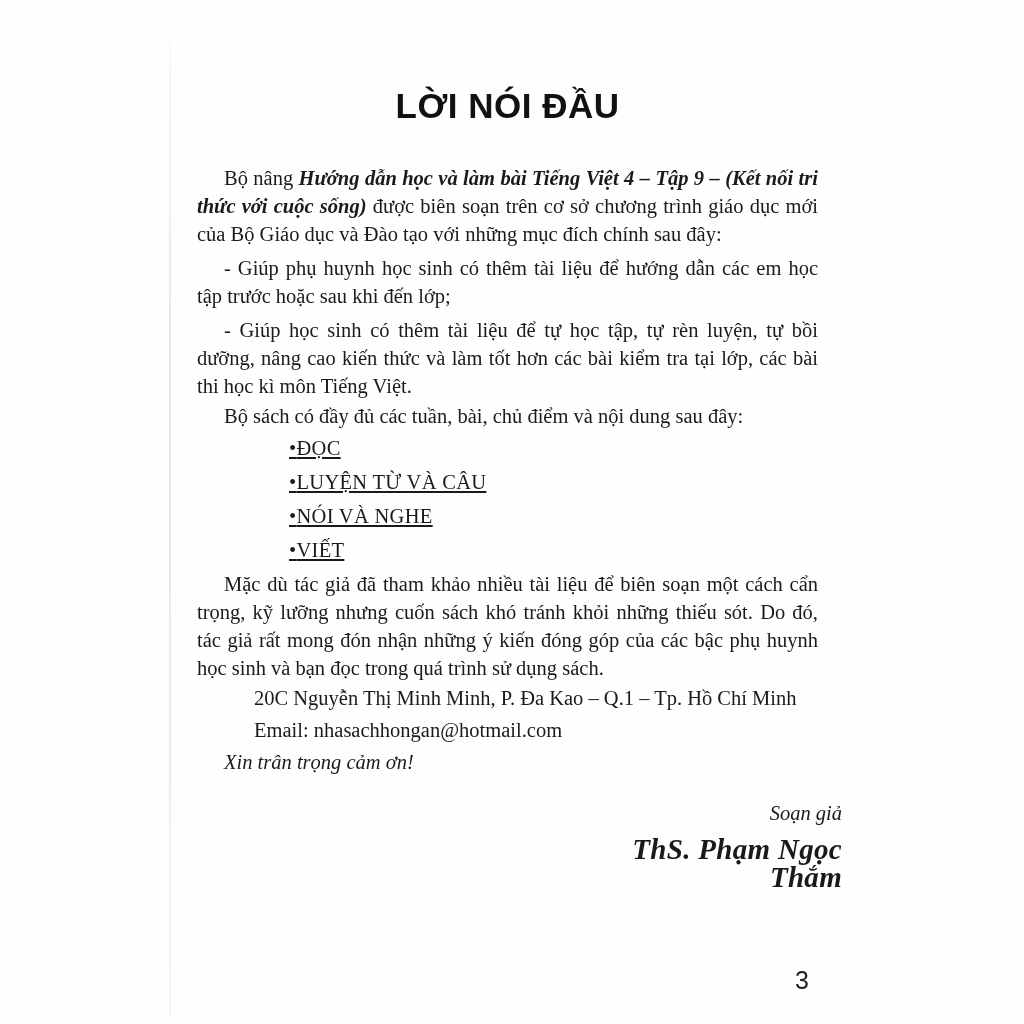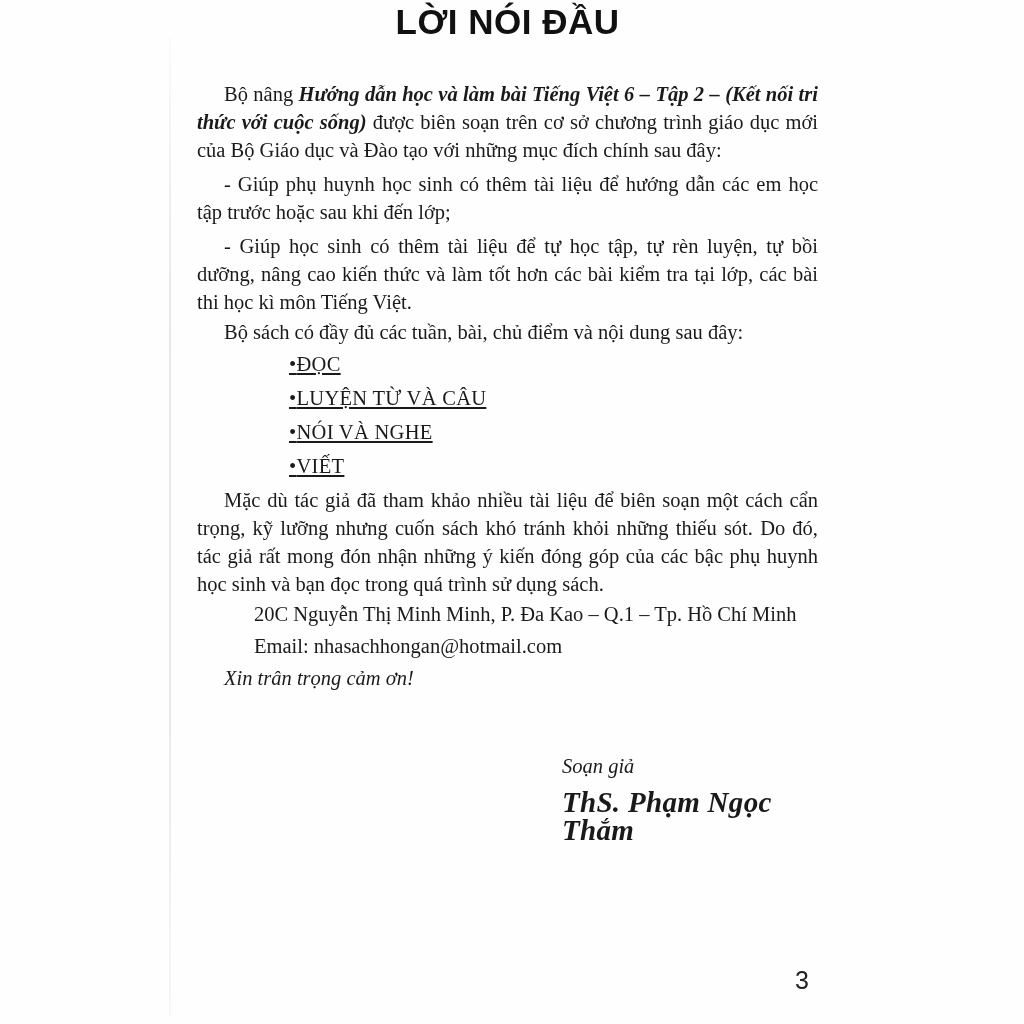--- a/index.html
+++ b/index.html
@@ -18,20 +18,21 @@
     top: 38px;
     width: 2px;
     height: 978px;
     background: linear-gradient(to bottom, rgba(0,0,0,0.02), rgba(0,0,0,0.09) 30%, rgba(0,0,0,0.08) 70%, rgba(0,0,0,0.03));
   }
   .content {
     position: absolute;
     left: 197px;
     top: 0;
     width: 621px;
+    padding-top: 84px;
   }
   .title {
     font-family: "Liberation Sans", "DejaVu Sans", sans-serif;
     font-weight: bold;
     font-size: 35px;
     line-height: 44px;
     text-align: center;
     letter-spacing: 0.5px;
     color: #111111;
     margin: 0 0 36px 0;
@@ -61,24 +62,24 @@
     margin-bottom: 6px;
     letter-spacing: 0.3px;
     text-decoration: underline;
   }
   .bullets li::before { content: "\2022 "; }
   .addr {
     margin-left: 57px;
     text-align: left;
   }
   .signature {
-    margin-top: 60px;
+    margin-top: 23px;
     margin-left: 365px;
     width: 280px;
-    text-align: left;
+    text-align: right;
   }
   .sig-role {
     font-style: italic;
     font-size: 20.5px;
     line-height: 28px;
     margin-bottom: 8px;
   }
   .sig-author {
     font-weight: bold;
     font-size: 29px;
@@ -97,21 +98,21 @@
 </style>
 </head>
 <body>
 
 <div class="page">
   <div class="page-edge"></div>
 
   <div class="content">
     <h1 class="title">LỜI NÓI ĐẦU</h1>
 
-    <p class="para indent"><span>Bộ nâng </span><span class="book-title">Hướng dẫn học và làm bài Tiếng Việt 6 – Tập 2 – (Kết nối tri thức với cuộc sống)</span><span> được biên soạn trên cơ sở chương trình giáo dục mới của Bộ Giáo dục và Đào tạo với những mục đích chính sau đây:</span></p>
+    <p class="para indent"><span>Bộ nâng </span><span class="book-title">Hướng dẫn học và làm bài Tiếng Việt 4 – Tập 9 – (Kết nối tri thức với cuộc sống)</span><span> được biên soạn trên cơ sở chương trình giáo dục mới của Bộ Giáo dục và Đào tạo với những mục đích chính sau đây:</span></p>
 
     <p class="para indent mt6">- Giúp phụ huynh học sinh có thêm tài liệu để hướng dẫn các em học tập trước hoặc sau khi đến lớp;</p>
 
     <p class="para indent mt6">- Giúp học sinh có thêm tài liệu để tự học tập, tự rèn luyện, tự bồi dưỡng, nâng cao kiến thức và làm tốt hơn các bài kiểm tra tại lớp, các bài thi học kì môn Tiếng Việt.</p>
 
     <p class="para indent mt2">Bộ sách có đầy đủ các tuần, bài, chủ điểm và nội dung sau đây:</p>
 
     <ul class="bullets">
       <li>ĐỌC</li>
       <li>LUYỆN TỪ VÀ CÂU</li>

